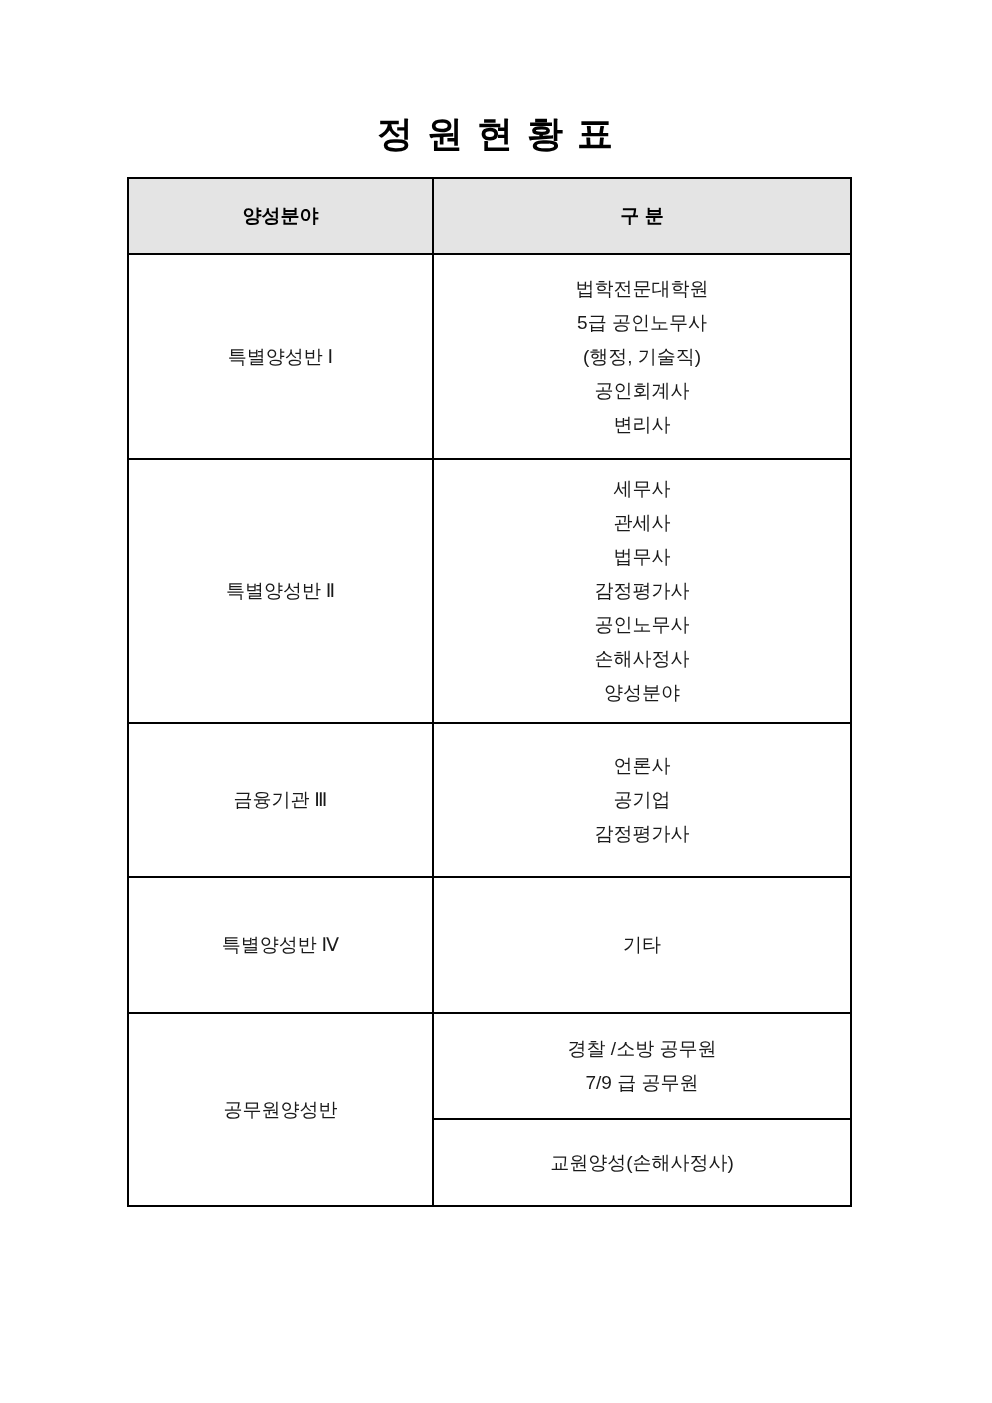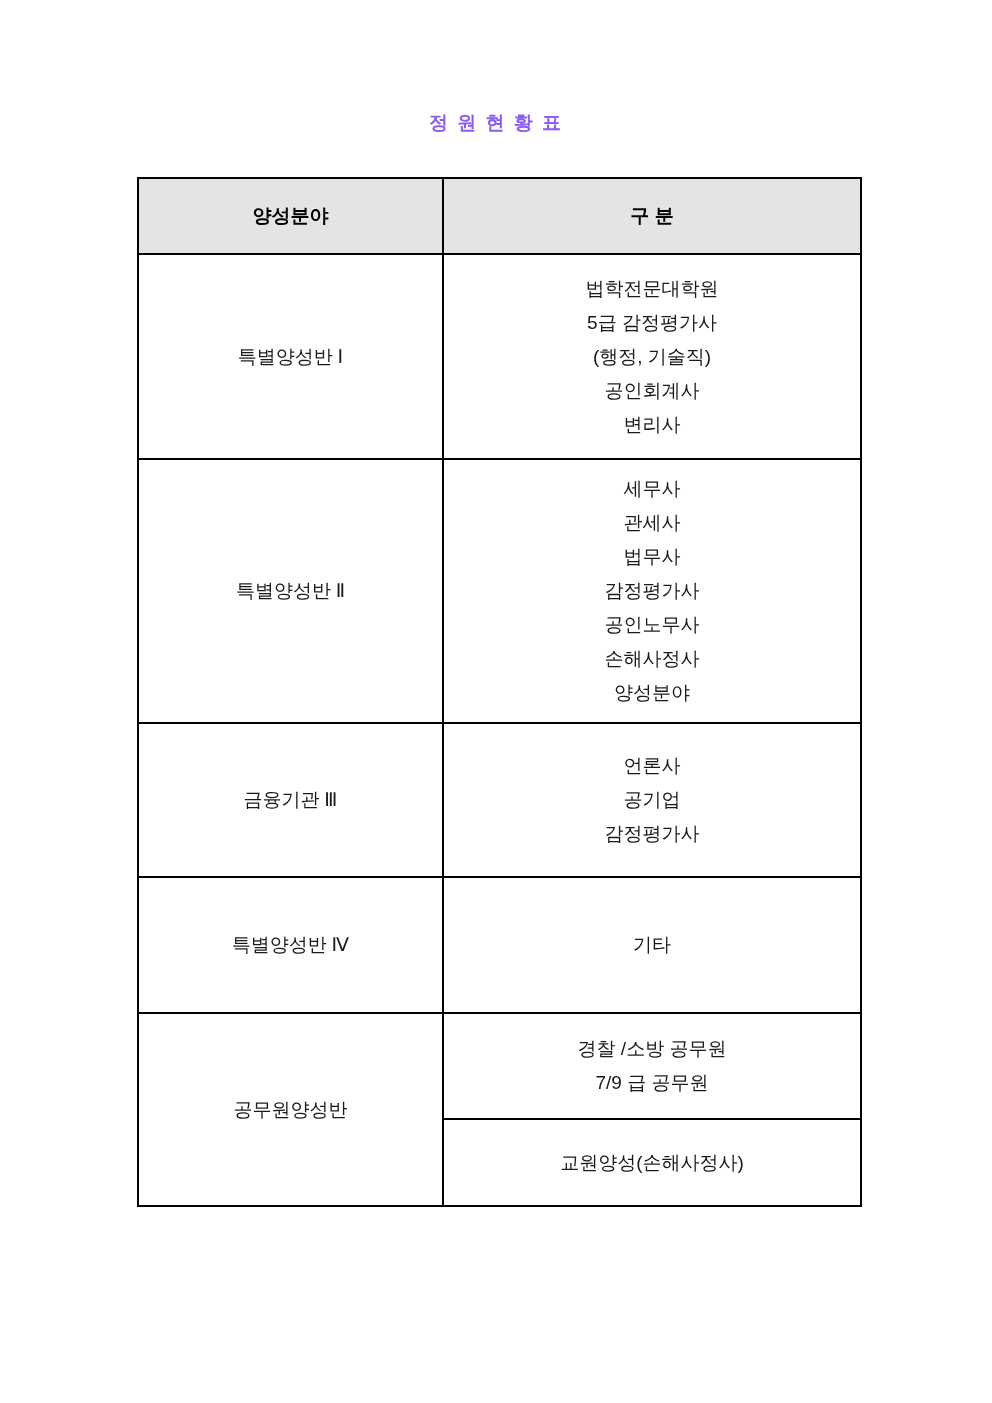--- a/index.html
+++ b/index.html
@@ -13,28 +13,28 @@
     position: relative;
     font-family: "Liberation Sans", "DejaVu Sans", sans-serif;
     color: #1a1a1a;
   }
   .doc-title {
     position: absolute;
     top: 110px;
     left: 0;
     width: 100%;
     text-align: center;
-    font-size: 19px;
+    font-size: 36px;
     font-weight: bold;
     letter-spacing: 2px;
-    color: #8b5cf6;
+    color: #000000;
   }
   table.capacity {
     position: absolute;
-    left: 137px;
+    left: 127px;
     top: 177px;
     width: 723px;
     border-collapse: collapse;
     table-layout: fixed;
   }
   table.capacity col.c1 { width: 305px; }
   table.capacity col.c2 { width: 418px; }
   table.capacity th,
   table.capacity td {
     border: 2px solid #000000;
@@ -77,21 +77,21 @@
   <tbody>
       <tr class="hrow">
     <th>양성분야</th>
     <th>구 분</th>
   </tr>
 
   <tr class="r1">
     <td class="field">특별양성반 Ⅰ</td>
     <td class="cat">
       <div class="ln">법학전문대학원</div>
-      <div class="ln">5급 감정평가사</div>
+      <div class="ln">5급 공인노무사</div>
       <div class="ln">(행정, 기술직)</div>
       <div class="ln">공인회계사</div>
       <div class="ln">변리사</div>
     </td>
   </tr>
 
   <tr class="r2">
     <td class="field">특별양성반 Ⅱ</td>
     <td class="cat">
       <div class="ln">세무사</div>

